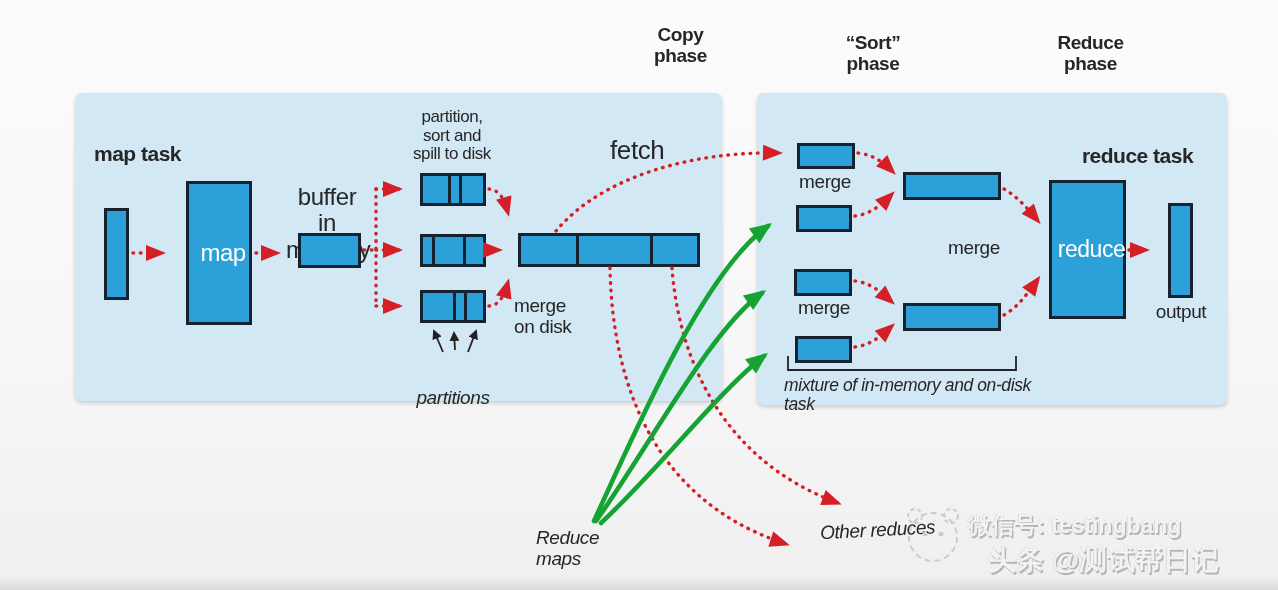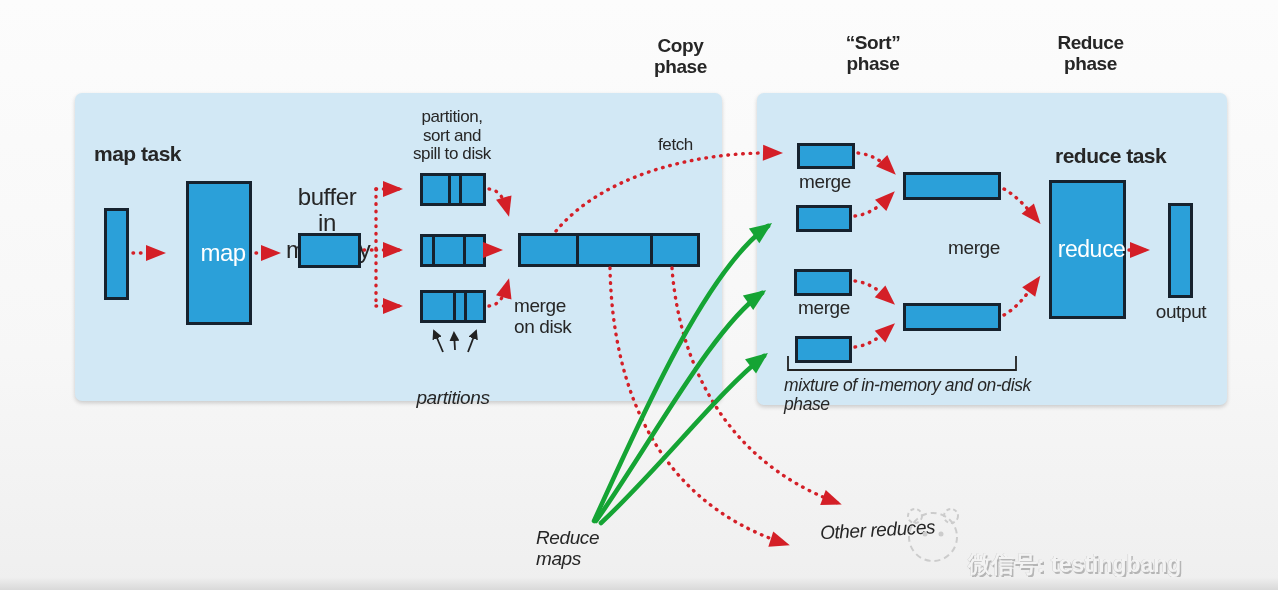--- a/index.html
+++ b/index.html
@@ -19,39 +19,39 @@
   .c{text-align:center;}
   .b{font-weight:bold;font-size:21px;letter-spacing:-0.5px;margin-top:28px;}
   .sb{font-weight:bold;font-size:19px;}
   .i{font-style:italic;}
   svg.overlay{position:absolute;left:0;top:0;pointer-events:none;}
   .rdot{fill:none;stroke:#d41f27;stroke-width:3.4;stroke-linecap:round;
         stroke-dasharray:0.6 6.8;}
   .gsol{fill:none;stroke:#15a434;stroke-width:4.6;stroke-linecap:round;}
   .thin{fill:none;stroke:#222;stroke-width:1.8;}
   .wm{position:absolute;color:#f3f3f3;font-weight:bold;
-      text-shadow:1.5px 1.5px 0 #b5b5b5,-0.5px -0.5px 0 #cfcfcf;margin-top:39px;}
+      text-shadow:1.5px 1.5px 0 #b5b5b5,-0.5px -0.5px 0 #cfcfcf;}
 </style>
 </head>
 <body>
 
 <div id="stage">
 
-  <div class="lbl c sb" style="left:638px;top:36px;width:85px;">Copy
+  <div class="lbl c sb" style="left:638px;top:25px;width:85px;">Copy
 phase</div>
   <div class="lbl c sb" style="left:828px;top:33px;width:90px;">“Sort”
 phase</div>
   <div class="lbl c sb" style="left:1043px;top:33px;width:95px;">Reduce
 phase</div>
 
   <div class="panel" style="left:75px;top:93px;width:647px;height:308px;"></div>
   <div class="panel" style="left:757px;top:93px;width:470px;height:312px;"></div>
 
   <div class="lbl b" style="left:94px;top:114px;">map task</div>
-  <div class="lbl b" style="left:1055px;top:116px;width:165px;text-align:left;">reduce task</div>
+  <div class="lbl b" style="left:1055px;top:116px;width:165px;text-align:center;">reduce task</div>
 
   <div class="box" style="left:104px;top:208px;width:25px;height:92px;"></div>
 
   <div class="box boxtext" style="left:186px;top:181px;width:66px;height:144px;">map</div>
 
   <div class="lbl c" style="left:286px;top:184px;width:82px;">buffer in
 memory</div>
   <div class="box" style="left:298px;top:233px;width:63px;height:35px;"></div>
 
   <div class="lbl c" style="left:400px;top:108px;width:104px;font-size:17px;">partition,
@@ -70,40 +70,40 @@
     <span class="div" style="left:41px;"></span>
   </div>
   <div class="lbl c i" style="left:403px;top:356px;width:100px;font-size:19px;margin-top:32px;">partitions</div>
 
   <div class="box" style="left:518px;top:233px;width:182px;height:34px;">
     <span class="div" style="left:55px;"></span>
     <span class="div" style="left:129px;"></span>
   </div>
   <div class="lbl" style="left:514px;top:296px;width:75px;font-size:19px;">merge
 on disk</div>
-  <div class="lbl" style="left:610px;top:136px;font-size:17px;margin-left:48px;">fetch</div>
+  <div class="lbl" style="left:610px;top:136px;font-size:26px;">fetch</div>
 
   <div class="box" style="left:797px;top:143px;width:58px;height:26px;"></div>
   <div class="lbl c" style="left:794px;top:172px;width:62px;font-size:19px;">merge</div>
   <div class="box" style="left:796px;top:205px;width:56px;height:27px;"></div>
 
   <div class="box" style="left:794px;top:269px;width:58px;height:27px;"></div>
   <div class="lbl c" style="left:791px;top:298px;width:66px;font-size:19px;">merge</div>
   <div class="box" style="left:795px;top:336px;width:57px;height:27px;"></div>
 
   <div class="box" style="left:903px;top:172px;width:98px;height:28px;"></div>
   <div class="box" style="left:903px;top:303px;width:98px;height:28px;"></div>
   <div class="lbl c" style="left:938px;top:238px;width:72px;font-size:19px;">merge</div>
 
   <div class="box boxtext" style="left:1049px;top:180px;width:77px;height:139px;font-size:23px;">reduce</div>
 
   <div class="box" style="left:1168px;top:203px;width:25px;height:95px;"></div>
   <div class="lbl c" style="left:1142px;top:302px;width:78px;font-size:19px;">output</div>
 
-  <div class="lbl i" style="left:784px;top:376px;width:250px;font-size:17.5px;">mixture of in-memory and on-disk phase</div>
+  <div class="lbl i" style="left:784px;top:376px;width:250px;font-size:17.5px;">mixture of in-memory and on-disk task</div>
 
   <div class="lbl i" style="left:536px;top:528px;width:110px;font-size:19px;">Reduce maps</div>
   <div class="lbl i" style="left:820px;top:520px;width:125px;font-size:19px;transform:rotate(-3deg);">Other reduces</div>
 
   <svg class="overlay" width="1278" height="590" viewBox="0 0 1278 590">
     <defs>
       <marker id="mr" markerUnits="userSpaceOnUse" markerWidth="22" markerHeight="18" refX="17" refY="9" orient="auto">
         <path d="M1 1 L21 9 L1 17 Z" fill="#d41f27"></path>
       </marker>
       <marker id="mg" markerUnits="userSpaceOnUse" markerWidth="24" markerHeight="20" refX="18" refY="10" orient="auto">

